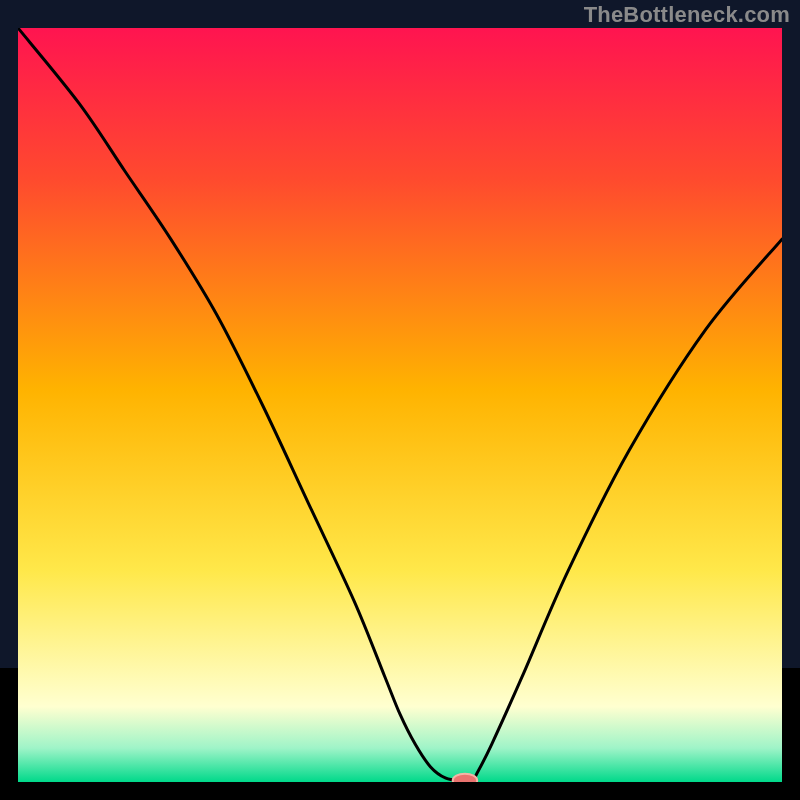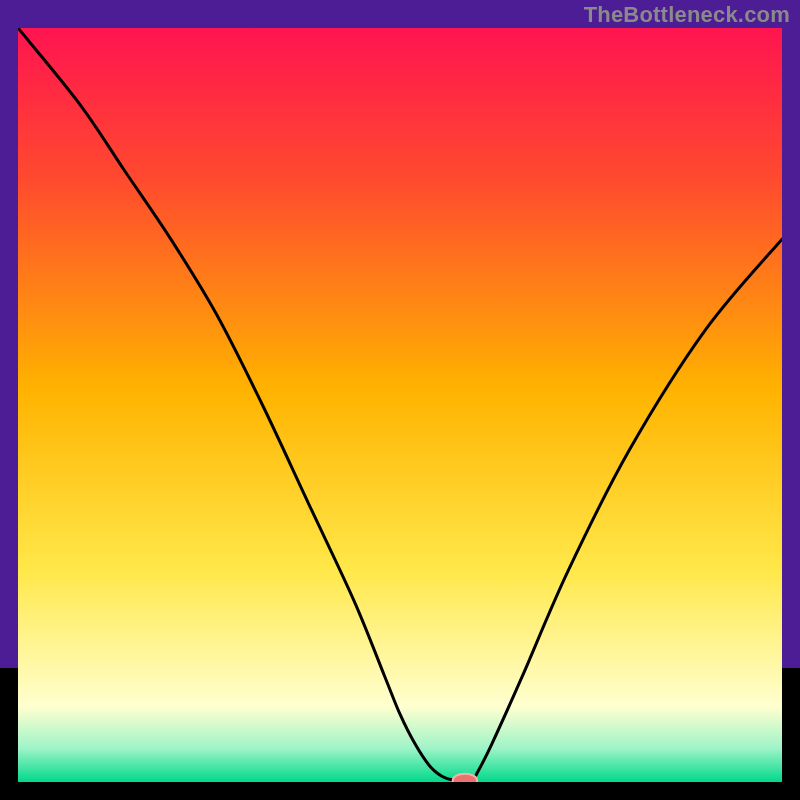--- a/index.html
+++ b/index.html
@@ -7,21 +7,21 @@
     padding: 0;
     width: 800px;
     height: 800px;
     background: #000;
     overflow: hidden;
   }
   .frame {
     position: relative;
     width: 800px;
     height: 668px;
-    background: #4c1d95;
+    background: #0f172a;
   }
   .watermark {
     position: absolute;
     top: 2px;
     right: 10px;
     font-family: Arial, Helvetica, sans-serif;
     font-size: 22px;
     font-weight: bold;
     color: #8a8a8a;
     letter-spacing: 0.2px;

